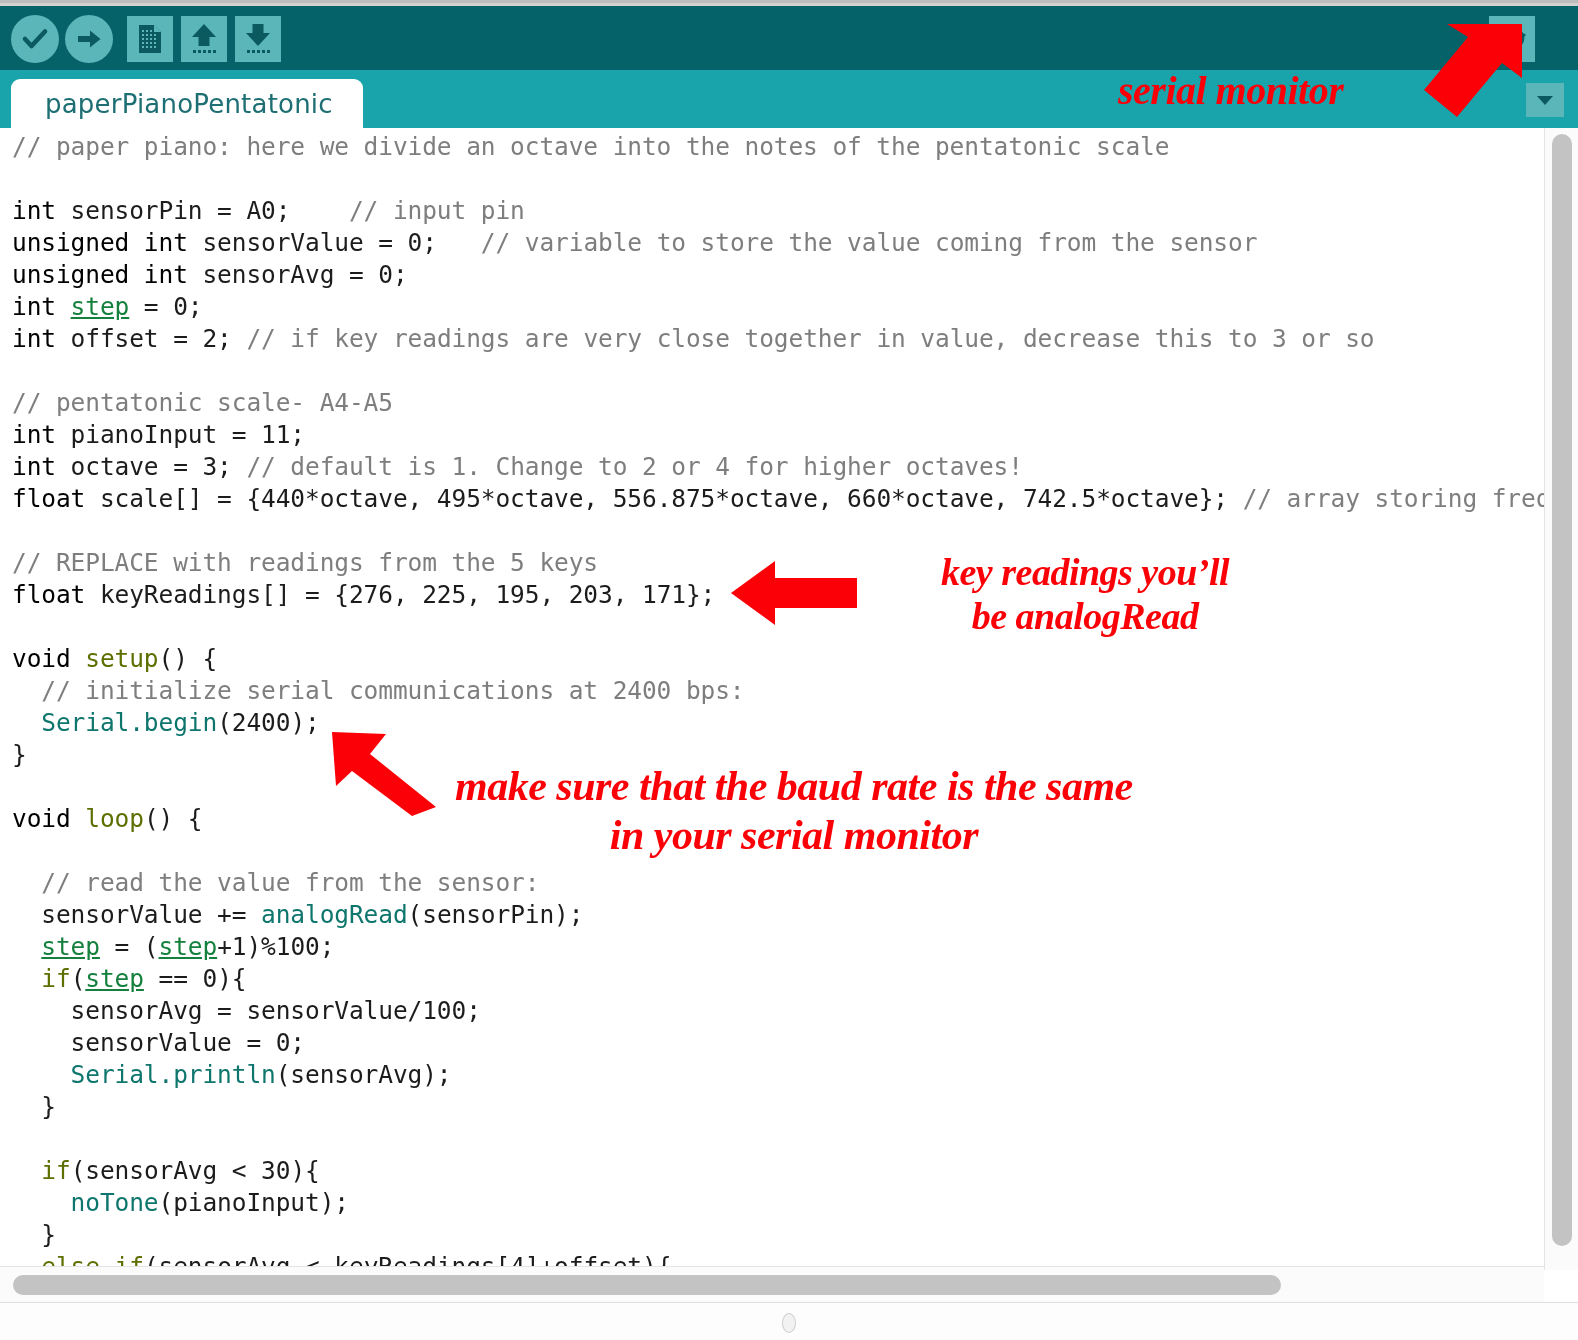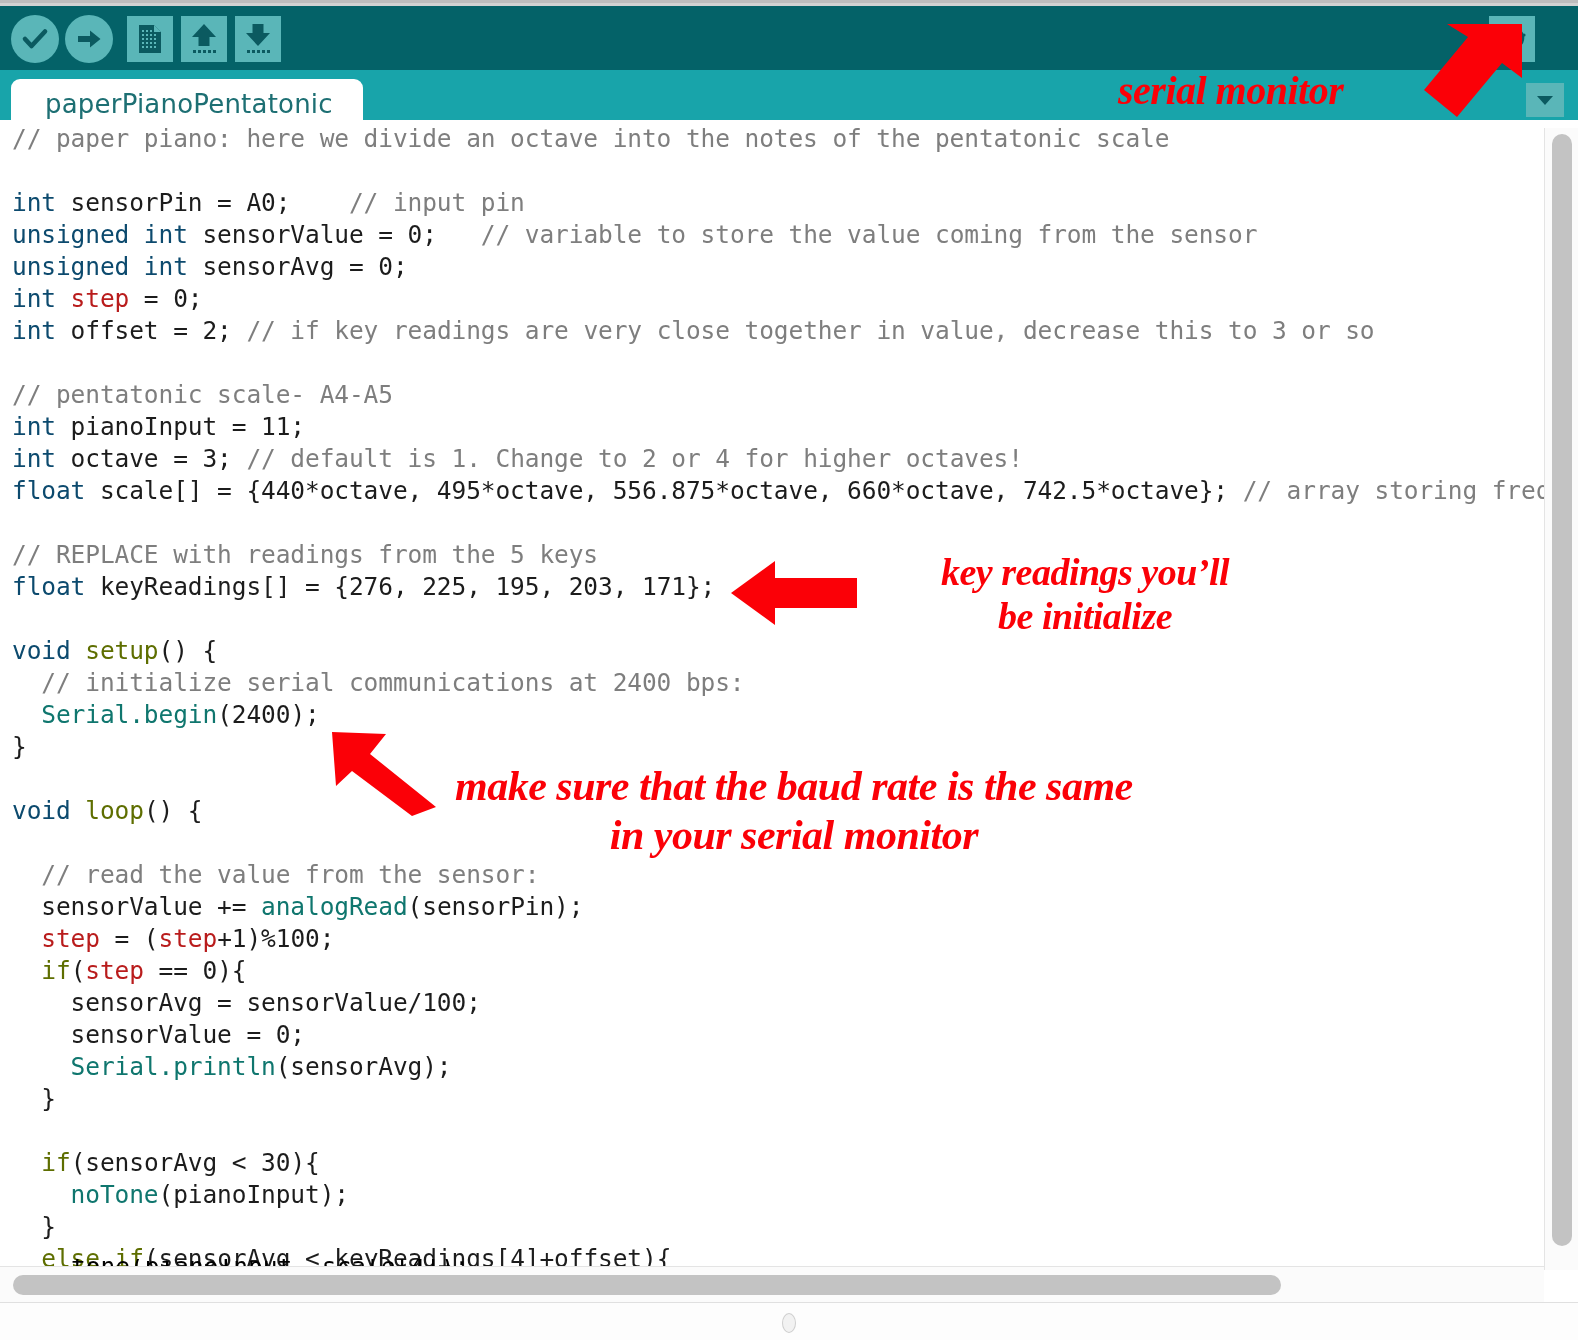--- a/index.html
+++ b/index.html
@@ -114,44 +114,44 @@
     height: 34px;
     background: #5ab6b8;
     display: flex;
     align-items: center;
     justify-content: center;
   }
 
   
   .editor {
     position: absolute;
-    left: 0; top: 120px;
+    left: 0; top: 128px;
     width: 1578px;
     height: 1156px;
     background: #ffffff;
     overflow: hidden;
   }
   .code {
     position: absolute;
     left: 12px;
     top: 3px;
     width: 1800px;
     font-family: "DejaVu Sans Mono", monospace;
     font-size: 24.5px;
     line-height: 32px;
     white-space: pre;
     color: #1c1c1c;
     letter-spacing: -0.1px;
   }
   .code .ln { height: 32px; }
-  .c-kw   { color: #0c4a6e; margin-top: 24px; }        
+  .c-kw   { color: #000000; margin-top: 24px; }        
   .c-fn   { color: #0f766e; }        
   .c-ctl  { color: #5e6e00; margin-top: 44px; }        
   .c-cmt  { color: #7e7e7e; }        
-  .c-var  { color: #b91c1c; }        
+  .c-var  { color: #15803d; text-decoration: underline; }        
   .c-txt  { color: #1c1c1c; text-align: center; }
 
   
   .clip-line {
     position: absolute;
     left: 12px;
     top: 1139px;
     width: 700px;
     height: 17px;
     overflow: hidden;
@@ -377,21 +377,21 @@
     <div class="resize-grip"></div>
   </div>
 
   <div class="anno-text anno-serial">serial monitor</div>
 
   <svg class="arrow-svg" style="left:1410px; top:20px;" width="120" height="105" viewBox="0 0 120 105">
     <path d="M112 4 L112 58 L92 43 L47 97 L14 70 L58 17 L37 4 Z" fill="#fb0007"></path>
   </svg>
 
   <div class="anno-text anno-keyreadings">key readings you’ll
-be initialize</div>
+be analogRead</div>
 
   <svg class="arrow-svg" style="left:731px; top:559px;" width="126" height="68" viewBox="0 0 126 68">
     <path d="M0 34 L44 2 L44 19 L126 19 L126 49 L44 49 L44 66 Z" fill="#fb0007"></path>
   </svg>
 
   <div class="anno-text anno-baud">make sure that the baud rate is the same
 in your serial monitor</div>
 
   <svg class="arrow-svg" style="left:328px; top:728px;" width="112" height="88" viewBox="0 0 112 88">
     <path d="M4 4 L58 6 L42 26 L108 79 L84 88 L24 43 L8 58 Z" fill="#fb0007"></path>

